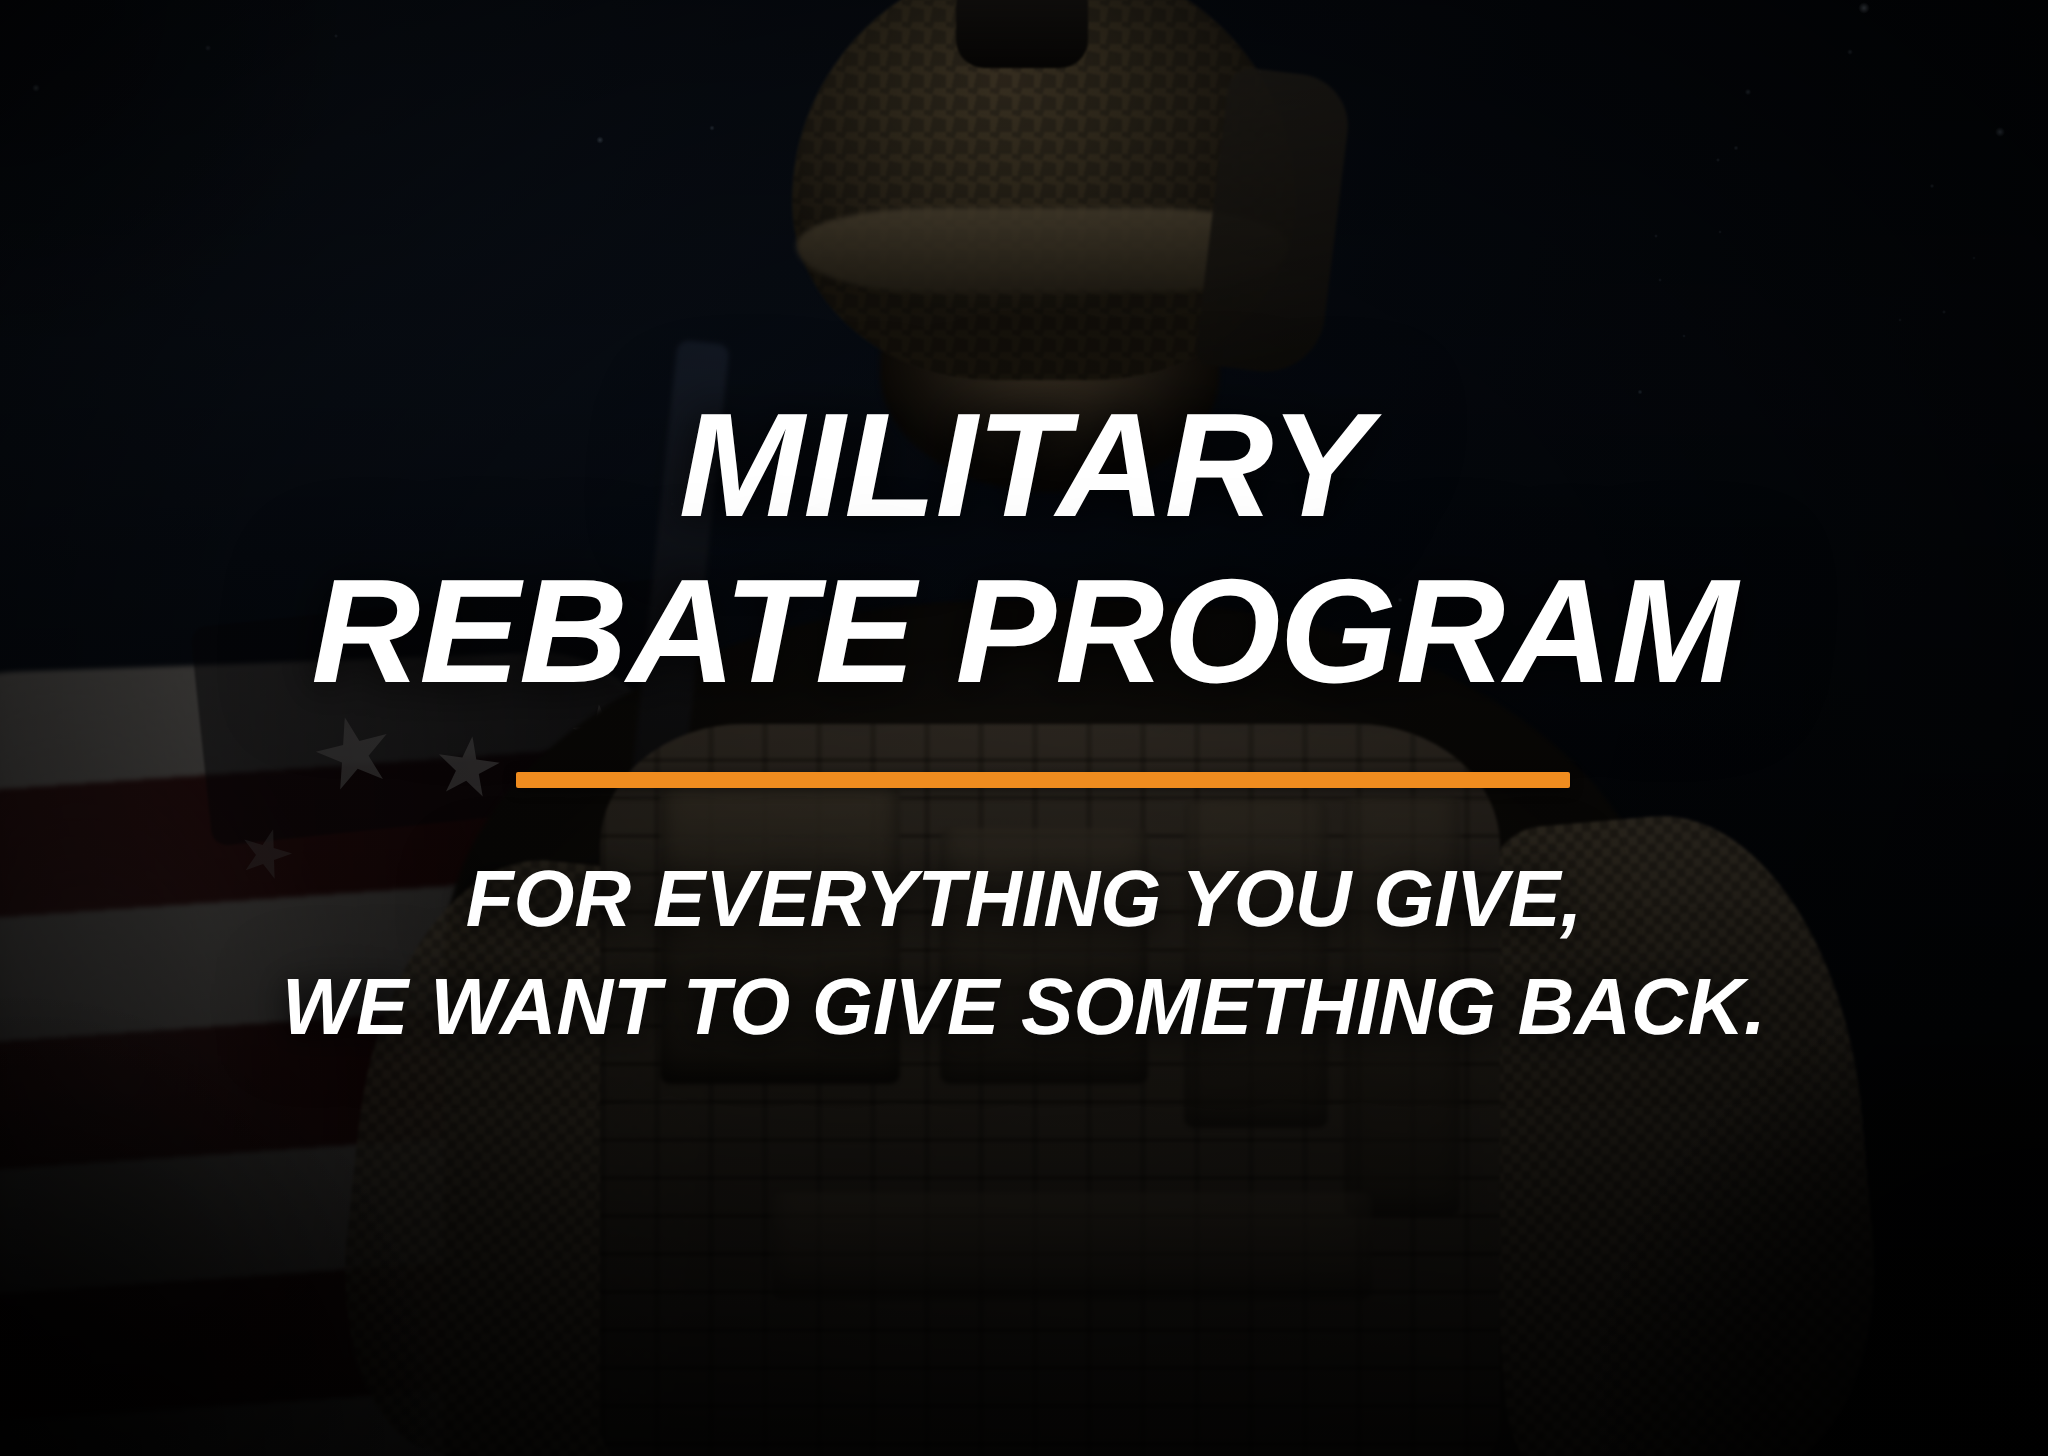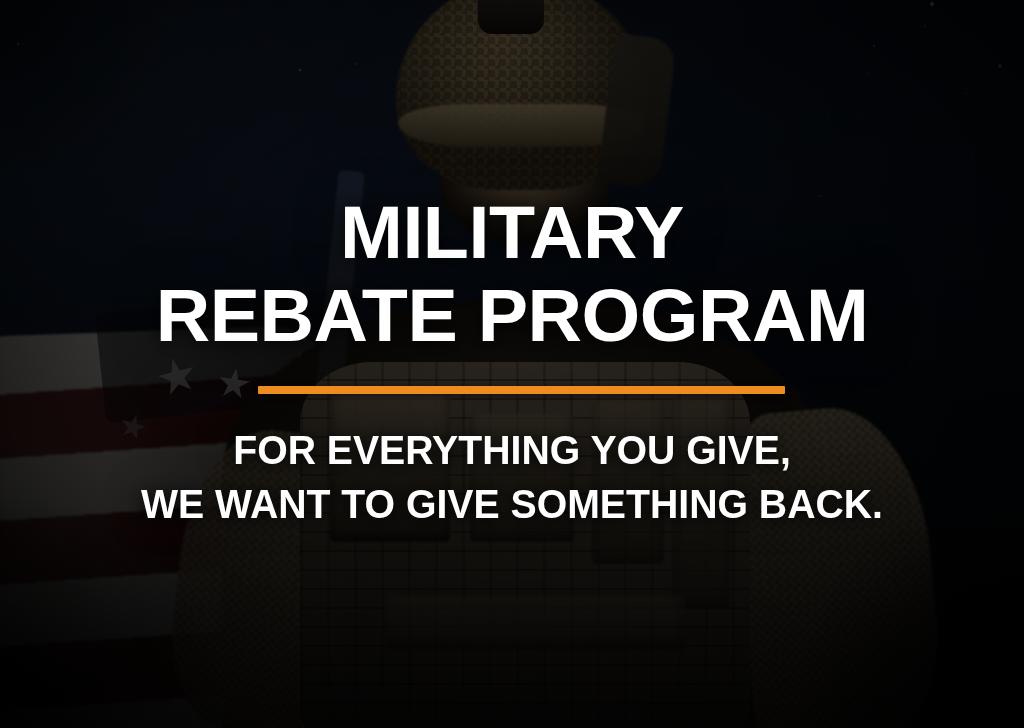--- a/index.html
+++ b/index.html
@@ -268,20 +268,21 @@
   }
 
   
   .content {
     position: absolute;
     inset: 0;
     display: flex;
     flex-direction: column;
     align-items: center;
     z-index: 40;
+    font-style: italic;
   }
 
   .headline {
     color: #ffffff;
     font-family: "Liberation Sans", sans-serif;
     font-weight: bold;
     text-align: center;
     line-height: .95;
     letter-spacing: -0.5px;
     text-shadow: 0 2px 18px rgba(0,0,0,.72), 0 0 44px rgba(0,0,0,.5);

